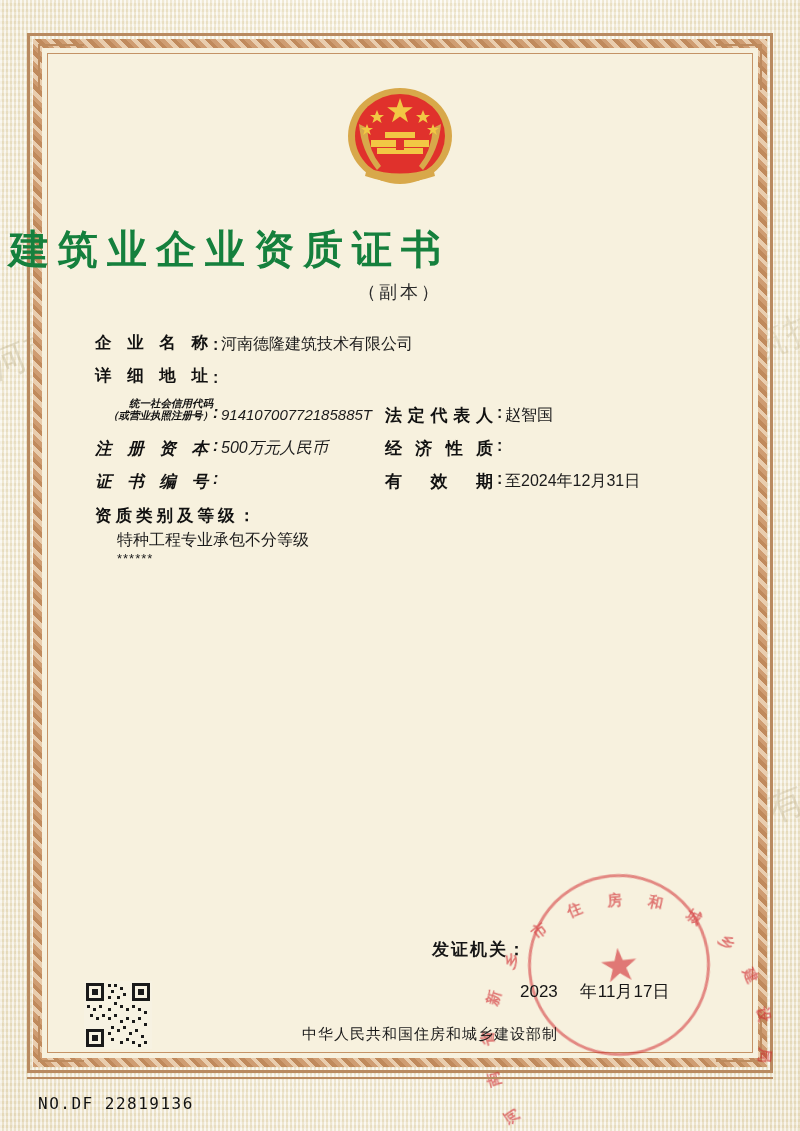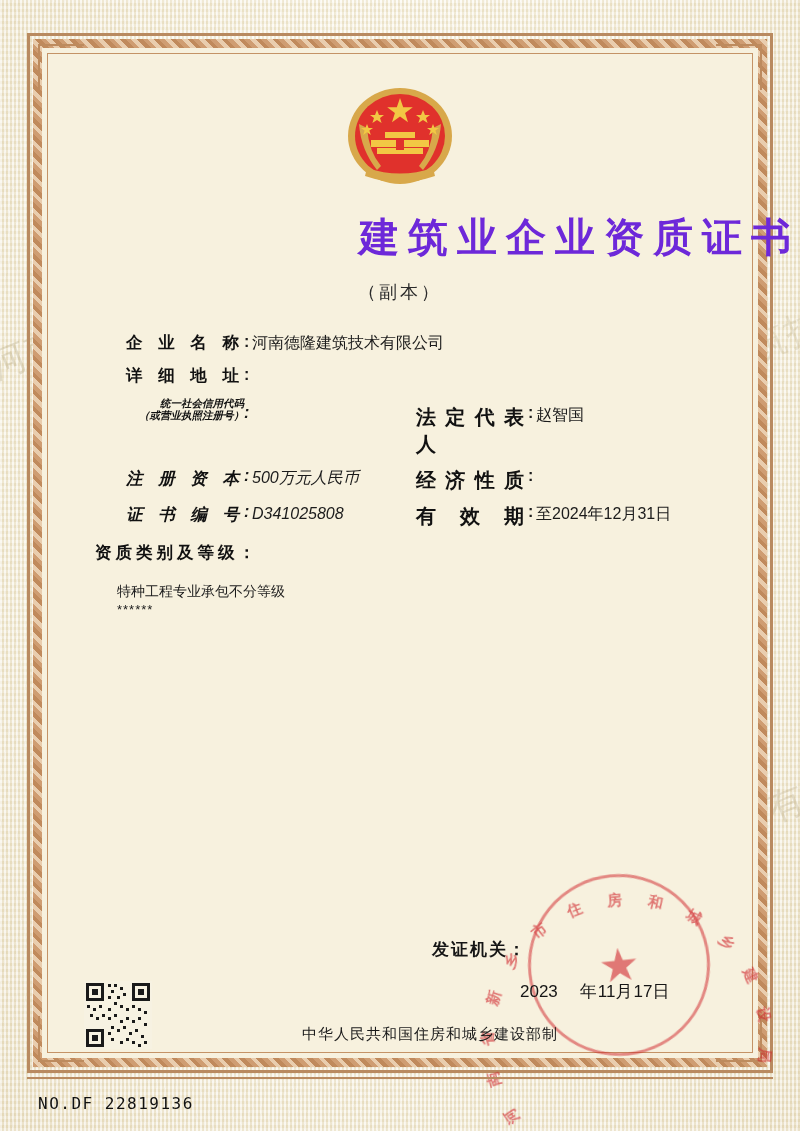--- a/index.html
+++ b/index.html
@@ -98,27 +98,27 @@
     left: 50%;
     top: 84px;
     transform: translateX(-50%);
     width: 118px;
     height: 112px;
   }
 
   
   .title {
     position: absolute;
-    top: 210px;
+    top: 222px;
     left: 0; right: 0;
-    text-align: right;
+    text-align: left;
     font-size: 40px;
     letter-spacing: 9px;
     font-weight: 700;
-    color: #6d28d9;
+    color: #15803d;
     text-indent: 9px;
   }
   .subtitle {
     position: absolute;
     top: 280px;
     left: 0; right: 0;
     text-align: center;
     font-size: 18px;
     letter-spacing: 3px;
     color: #2b2b2b;
@@ -128,24 +128,23 @@
   .fields {
     position: absolute;
     left: 95px;
     top: 330px;
     width: 620px;
     font-size: 16px;
     color: #1d1d1d;
   }
   .row {
     display: flex;
-    align-items: center;
+    align-items: flex-end;
     margin-bottom: 9px;
     min-height: 24px;
-    margin-left: 31px;
   }
   .lbl {
     flex: 0 0 118px;
     font-weight: 700;
     font-size: 16.5px;
     letter-spacing: 5px;
     text-align: justify;
     text-align-last: justify;
     color: #111;
     padding-top: 1px;
@@ -173,37 +172,37 @@
   }
   .two-col {
     display: flex;
     width: 100%;
   }
   .col-a { flex: 0 0 290px; display: flex; font-style: italic; }
   .col-b { flex: 1 1 auto; display: flex; }
   .lbl-b {
     flex: 0 0 112px;
     font-weight: 700;
-    font-size: 20px;
+    font-size: 17px;
     letter-spacing: 4px;
     text-align: justify;
     text-align-last: justify;
     color: #111;
   }
   .qual-head {
     font-weight: 700;
     font-size: 16.5px;
     letter-spacing: 4px;
     margin-top: 12px;
     color: #111;
   }
   .qual-body {
-    margin-top: 16px;
+    margin-top: 2px;
     margin-left: 22px;
-    font-size: 14px;
+    font-size: 16px;
     line-height: 22px;
     color: #1b1b1b;
   }
   .qual-stars {
     margin-left: 22px;
     font-size: 13px;
     letter-spacing: 1px;
     color: #1b1b1b;
   }
 
@@ -373,20 +372,21 @@
     </div>
 
     <div class="row">
       <div class="two-col">
         <div class="col-a">
           <div class="lbl-small">
             <div>统一社会信用代码</div>
             <div>（或营业执照注册号）</div>
           </div>
           <div class="colon" style="padding-top:8px">:</div>
+          <div class="val" style="padding-top:8px;font-size:15px">91410700772185885T</div>
         </div>
         <div class="col-b" style="padding-top:8px">
           <div class="lbl-b">法定代表人</div>
           <div class="colon">:</div>
           <div class="val">赵智国</div>
         </div>
       </div>
     </div>
 
     <div class="row">
@@ -401,21 +401,20 @@
           <div class="colon">:</div>
         </div>
       </div>
     </div>
 
     <div class="row" style="margin-top:6px">
       <div class="two-col">
         <div class="col-a">
           <div class="lbl">证书编号</div>
           <div class="colon">:</div>
-          <div class="val">D341025808</div>
         </div>
         <div class="col-b">
           <div class="lbl-b">有效期</div>
           <div class="colon">:</div>
           <div class="val">至2024年12月31日</div>
         </div>
       </div>
     </div>
 
     <div>

